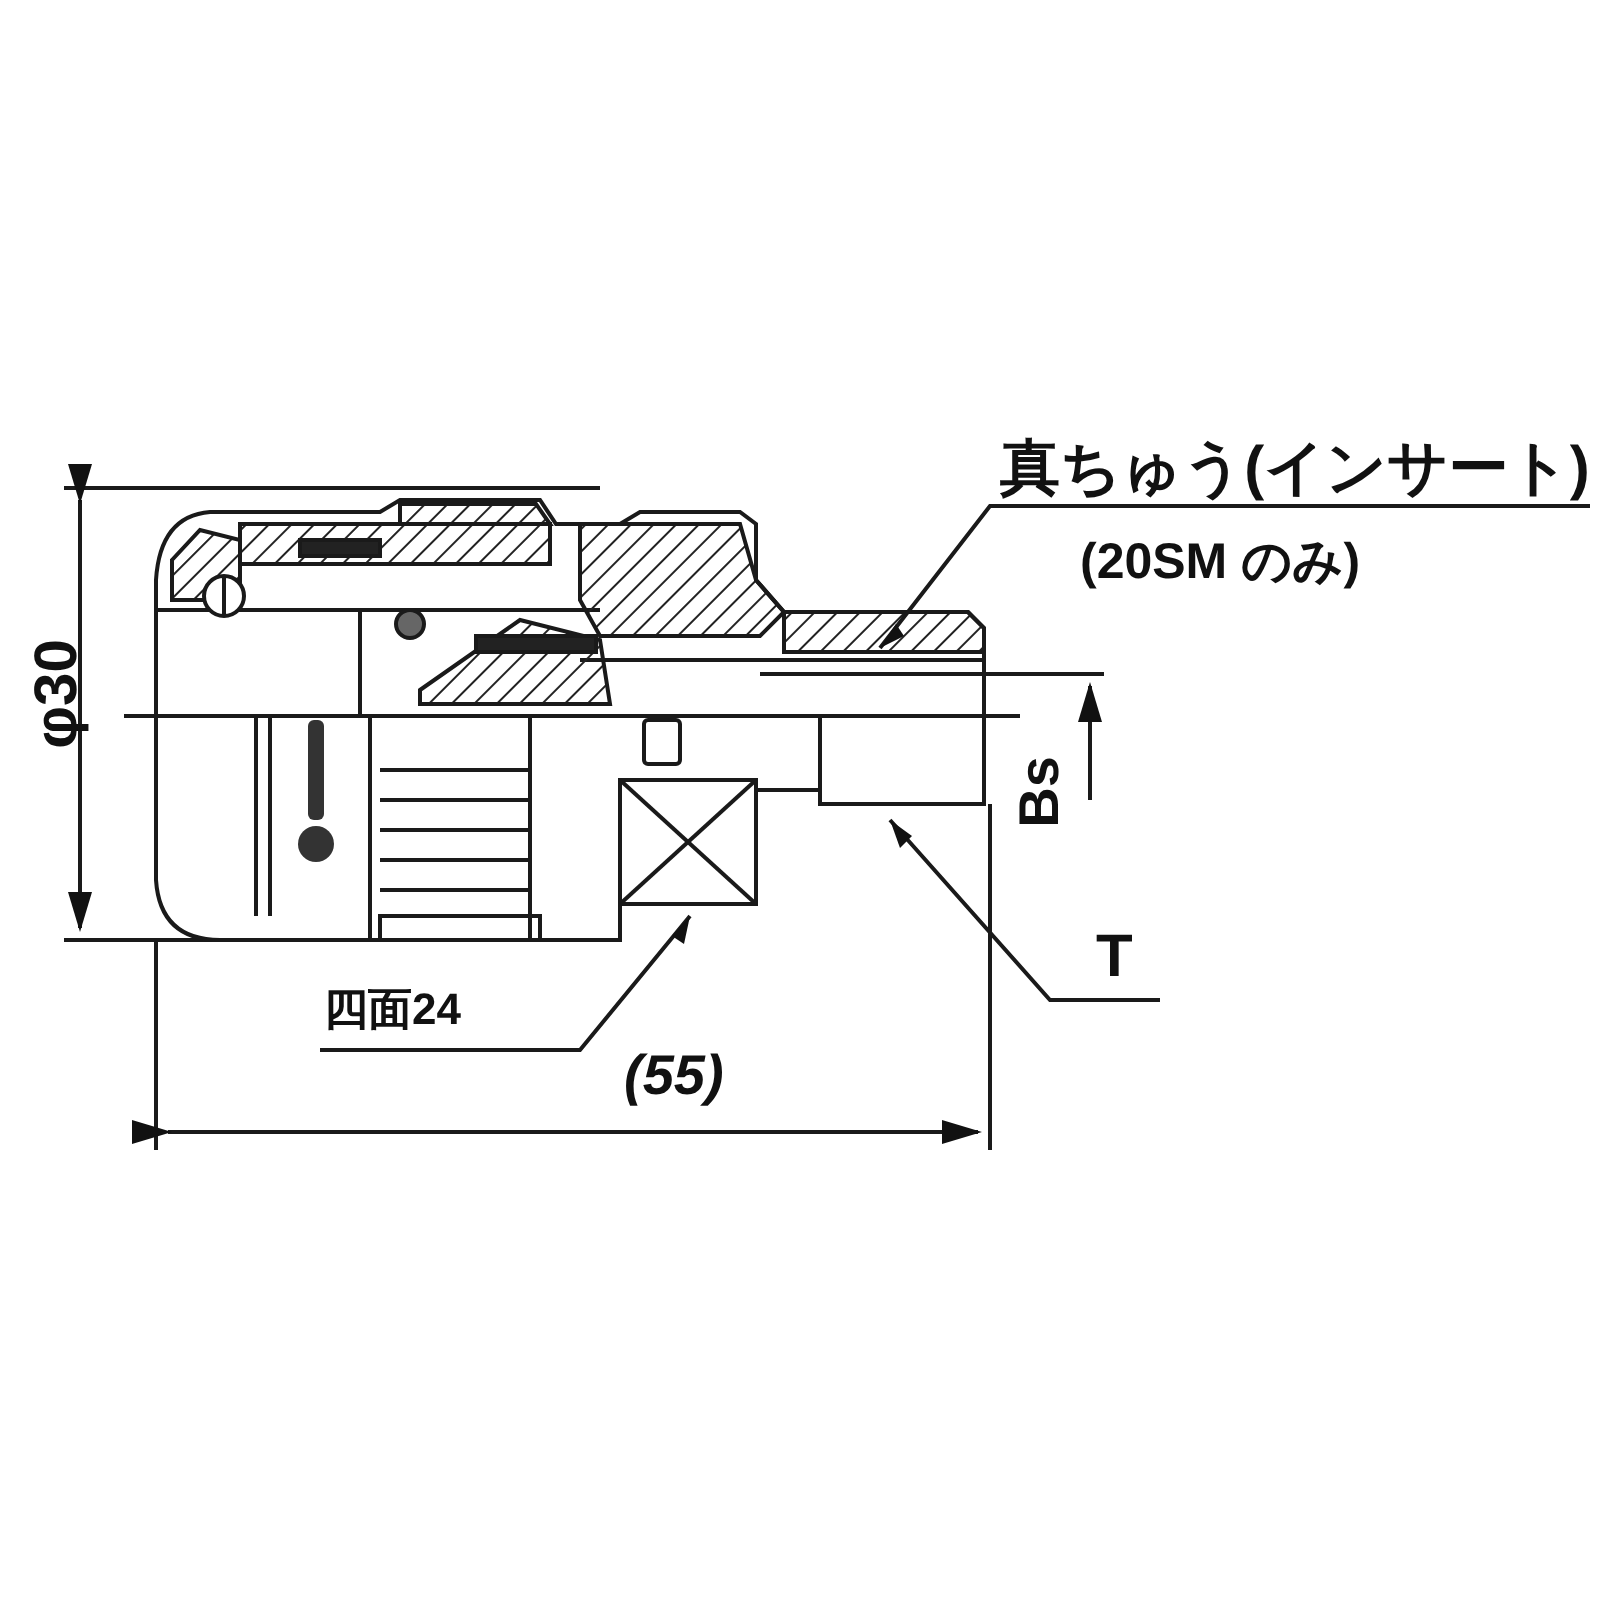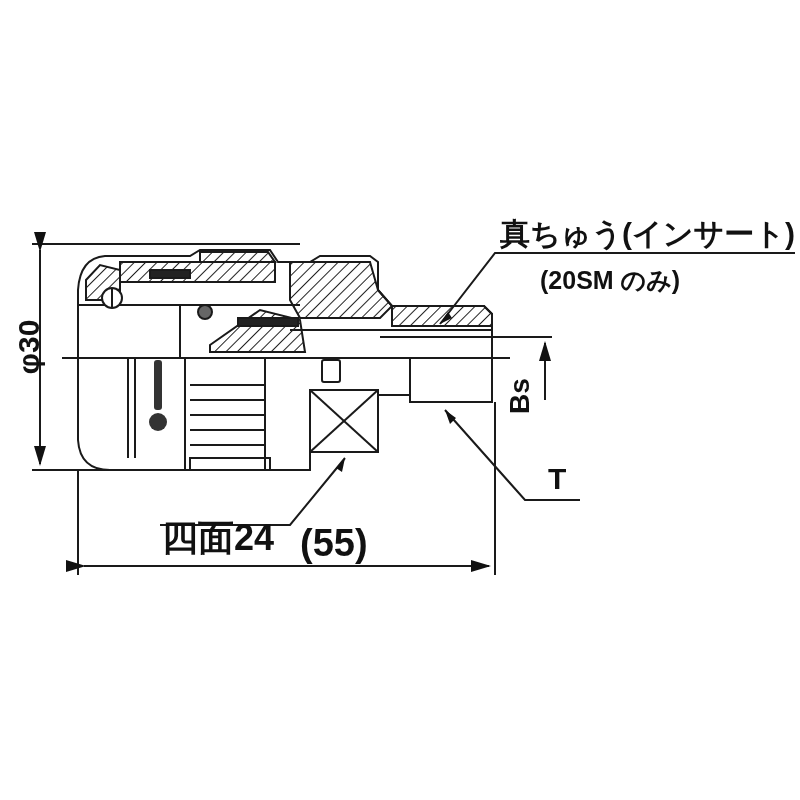--- a/index.html
+++ b/index.html
@@ -92,14 +92,14 @@
   <polygon points="440,324 448,312 452,318" fill="#111"></polygon>
   <polygon points="445,410 450,424 456,418" fill="#111"></polygon>
   <polygon points="345,458 336,468 342,472" fill="#111"></polygon>
 </svg>
 
 <div class="lbl" style="left:500px;top:214px;font-size:30px;">真ちゅう(インサート)</div>
 <div class="lbl" style="left:540px;top:264px;font-size:25px;">(20SM のみ)</div>
 <div class="lbl" style="left:-6px;top:330px;font-size:30px;transform:rotate(-90deg);transform-origin:center;width:70px;text-align:center;">φ30</div>
 <div class="lbl" style="left:500px;top:380px;font-size:28px;transform:rotate(-90deg);transform-origin:center;width:40px;text-align:center;">Bs</div>
 <div class="lbl" style="left:548px;top:462px;font-size:30px;">T</div>
-<div class="lbl" style="left:162px;top:514px;font-size:36px;">四面24</div>
-<div class="lbl" style="left:300px;top:522px;font-size:38px;">(55)</div>
+<div class="lbl" style="left:162px;top:490px;font-size:22px;">四面24</div>
+<div class="lbl" style="left:312px;top:522px;font-size:28px;font-style:italic;">(55)</div>
 
 </body></html>

